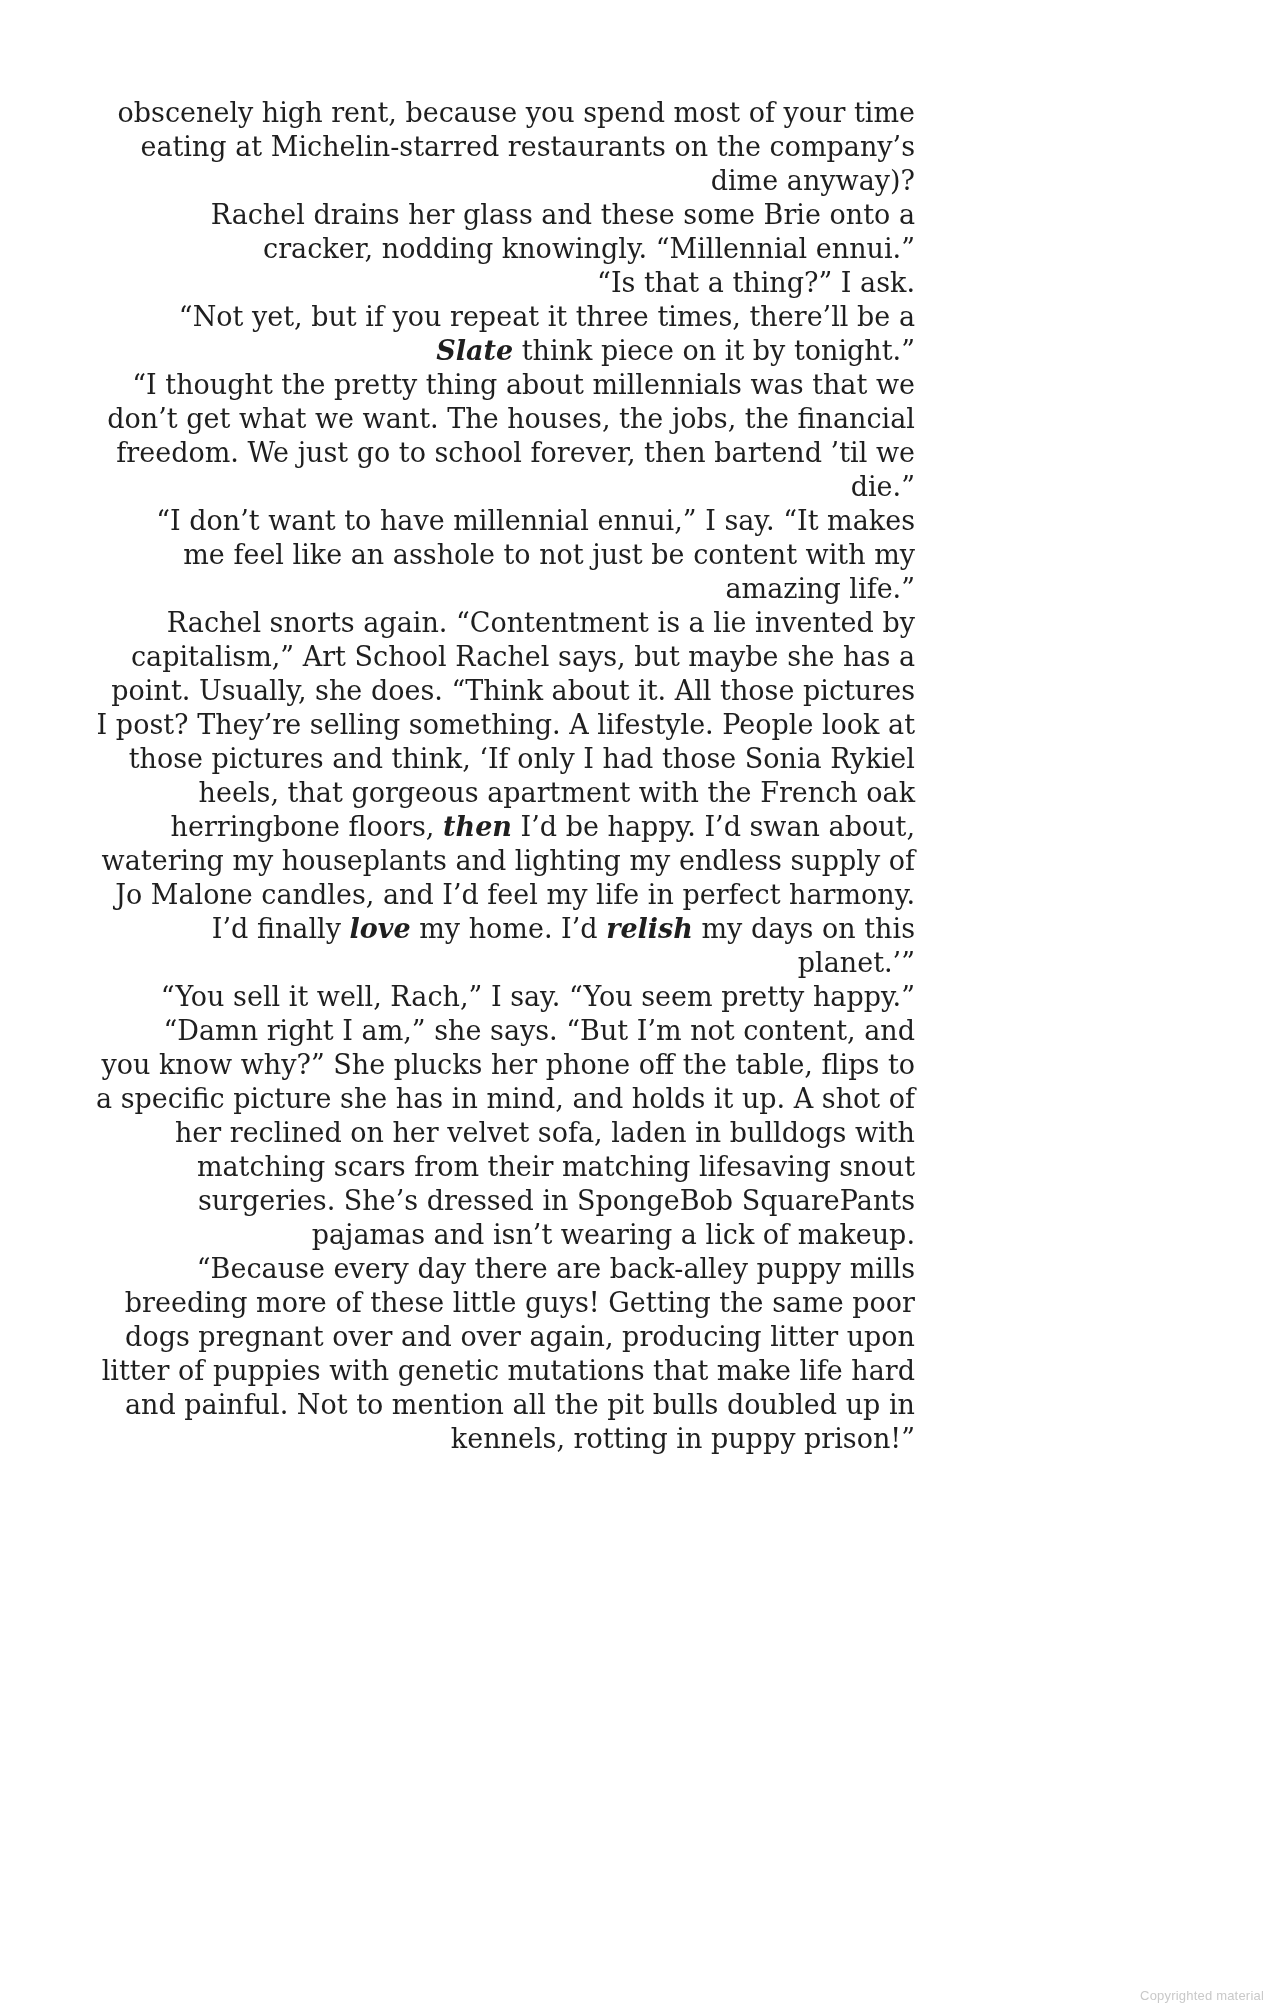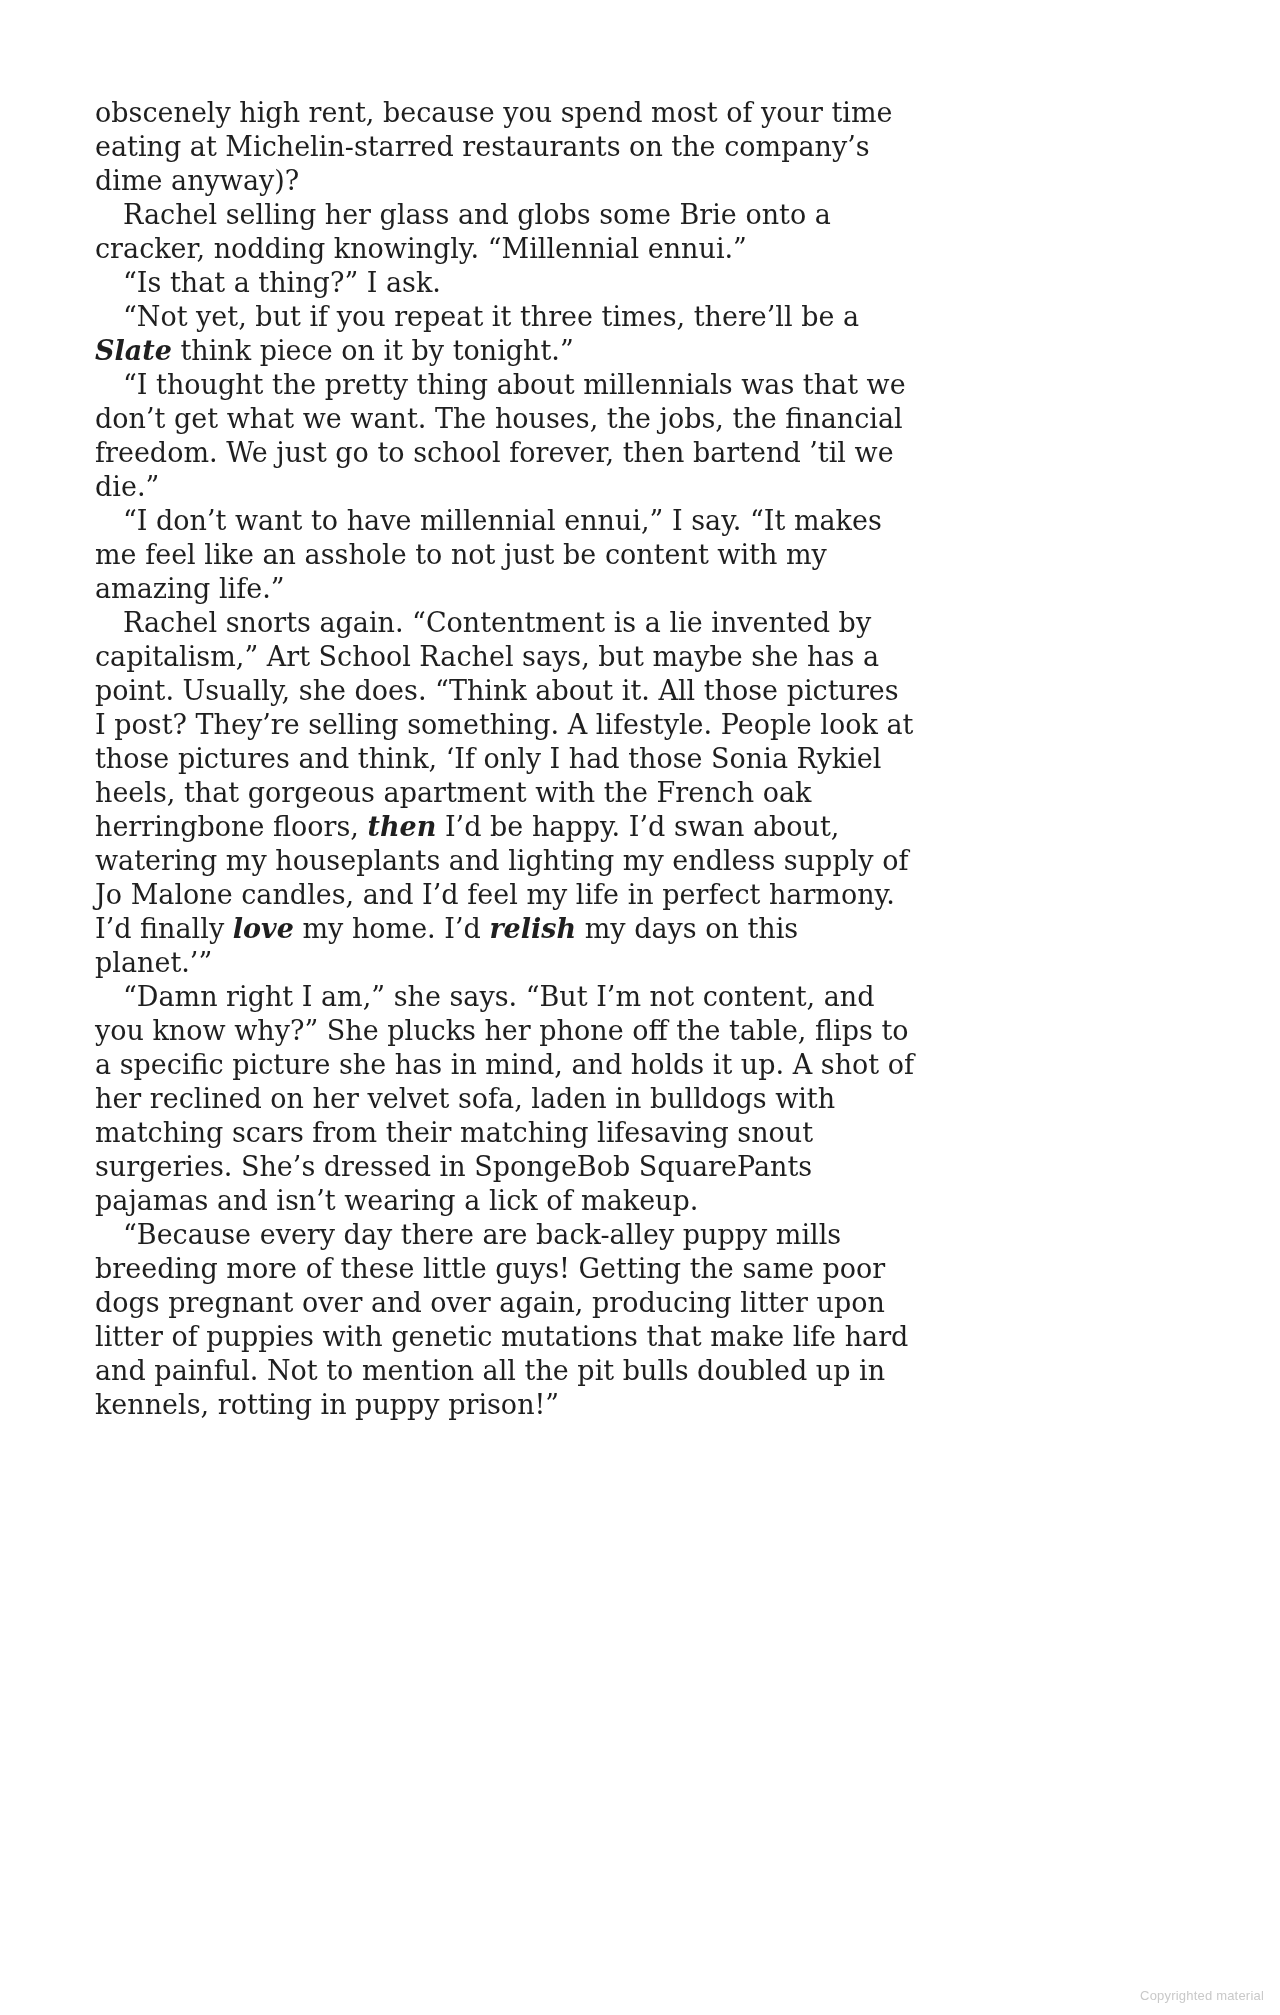--- a/index.html
+++ b/index.html
@@ -15,21 +15,21 @@
     font-family: "DejaVu Serif", serif;
   }
   .book-page {
     position: absolute;
     left: 95px;
     top: 96px;
     width: 820px;
     color: #1f1f1f;
     font-size: 27px;
     line-height: 34px;
-    text-align: left;
+    text-align: right;
   }
   .para {
     margin: 0;
     padding: 0;
   }
   .para.indent {
     text-indent: 28px;
   }
   .para em {
     font-style: italic;
@@ -45,24 +45,25 @@
     letter-spacing: 0.2px;
     margin-left: 15px;
   }
 </style>
 </head>
 <body>
 
 <div class="book-page">
   <div>
       <p class="para"><span>obscenely high rent, because you spend most of your time eating at Michelin-starred restaurants on the company’s dime anyway)?</span></p>
-      <p class="para indent"><span>Rachel selling her glass and globs some Brie onto a cracker, nodding knowingly. “Millennial ennui.”</span></p>
+      <p class="para indent"><span>Rachel drains her glass and these some Brie onto a cracker, nodding knowingly. “Millennial ennui.”</span></p>
       <p class="para indent"><span>“Is that a thing?” I ask.</span></p>
       <p class="para indent"><span>“Not yet, but if you repeat it three times, there’ll be a </span><em>Slate</em><span> think piece on it by tonight.”</span></p>
       <p class="para indent"><span>“I thought the pretty thing about millennials was that we don’t get what we want. The houses, the jobs, the financial freedom. We just go to school forever, then bartend ’til we die.”</span></p>
       <p class="para indent"><span>“I don’t want to have millennial ennui,” I say. “It makes me feel like an asshole to not just be content with my amazing life.”</span></p>
       <p class="para indent"><span>Rachel snorts again. “Contentment is a lie invented by capitalism,” Art School Rachel says, but maybe she has a point. Usually, she does. “Think about it. All those pictures I post? They’re selling something. A lifestyle. People look at those pictures and think, ‘If only I had those Sonia Rykiel heels, that gorgeous apartment with the French oak herringbone floors, </span><em>then</em><span> I’d be happy. I’d swan about, watering my houseplants and lighting my endless supply of Jo Malone candles, and I’d feel my life in perfect harmony. I’d finally </span><em>love</em><span> my home. I’d </span><em>relish</em><span> my days on this planet.’”</span></p>
+      <p class="para indent"><span>“You sell it well, Rach,” I say. “You seem pretty happy.”</span></p>
       <p class="para indent"><span>“Damn right I am,” she says. “But I’m not content, and you know why?” She plucks her phone off the table, flips to a specific picture she has in mind, and holds it up. A shot of her reclined on her velvet sofa, laden in bulldogs with matching scars from their matching lifesaving snout surgeries. She’s dressed in SpongeBob SquarePants pajamas and isn’t wearing a lick of makeup.</span></p>
       <p class="para indent"><span>“Because every day there are back-alley puppy mills breeding more of these little guys! Getting the same poor dogs pregnant over and over again, producing litter upon litter of puppies with genetic mutations that make life hard and painful. Not to mention all the pit bulls doubled up in kennels, rotting in puppy prison!”</span></p>
     </div>
 </div>
 
 <div class="watermark">Copyrighted material</div>
 
 </body></html>

